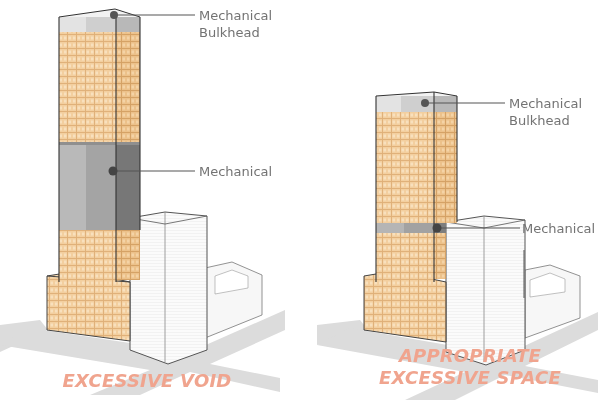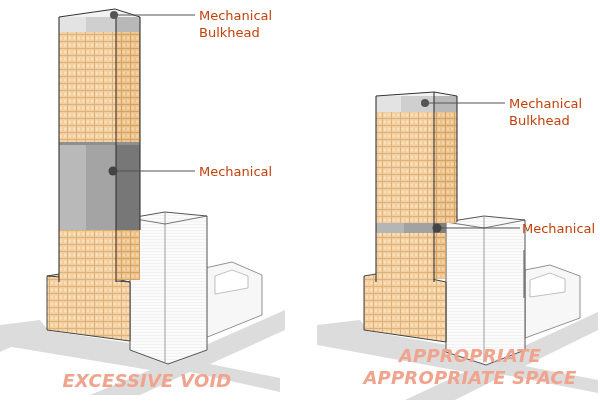--- a/index.html
+++ b/index.html
@@ -1,18 +1,18 @@
 <!DOCTYPE html>
 <html><head>
 <meta charset="utf-8">
 <style>
   html,body{margin:0;padding:0;background:#ffffff;}
   body{width:600px;height:409px;overflow:hidden;position:relative;font-family:"Liberation Sans","DejaVu Sans",sans-serif;}
   #stage{position:absolute;left:0;top:0;width:600px;height:409px;}
-  .callout{position:absolute;font-size:13px;line-height:17px;color:#c2410c;font-family:"DejaVu Sans","Liberation Sans",sans-serif;}
+  .callout{position:absolute;font-size:13px;line-height:17px;color:#737373;font-family:"DejaVu Sans","Liberation Sans",sans-serif;}
   .caption{position:absolute;font-style:italic;font-weight:bold;color:#f0a48e;font-size:18px;letter-spacing:0.2px;text-align:center;font-family:"DejaVu Sans","Liberation Sans",sans-serif;}
 </style>
 </head>
 <body>
 
 <svg id="stage" width="600" height="409" viewBox="0 0 600 409" xmlns="http://www.w3.org/2000/svg">
   <defs>
     <pattern id="brick" width="9" height="7" patternUnits="userSpaceOnUse">
       <rect width="9" height="7" fill="#f3cf9f"></rect>
       <path d="M0 6.5 H9 M4.5 0 V6.5" stroke="#deae76" stroke-width="0.9"></path>
@@ -150,14 +150,14 @@
   <div>Mechanical</div>
   <div>Bulkhead</div>
 </div>
 <div class="callout" style="left:522px;top:220px;">
   <div>Mechanical</div>
 </div>
 
 <div class="caption" style="left:62px;top:370px;width:170px;">EXCESSIVE VOID</div>
 <div class="caption" style="left:360px;top:345px;width:220px;line-height:22px;">
   <div>APPROPRIATE</div>
-  <div>APPROPRIATE SPACE</div>
+  <div>EXCESSIVE SPACE</div>
 </div>
 
 </body></html>

